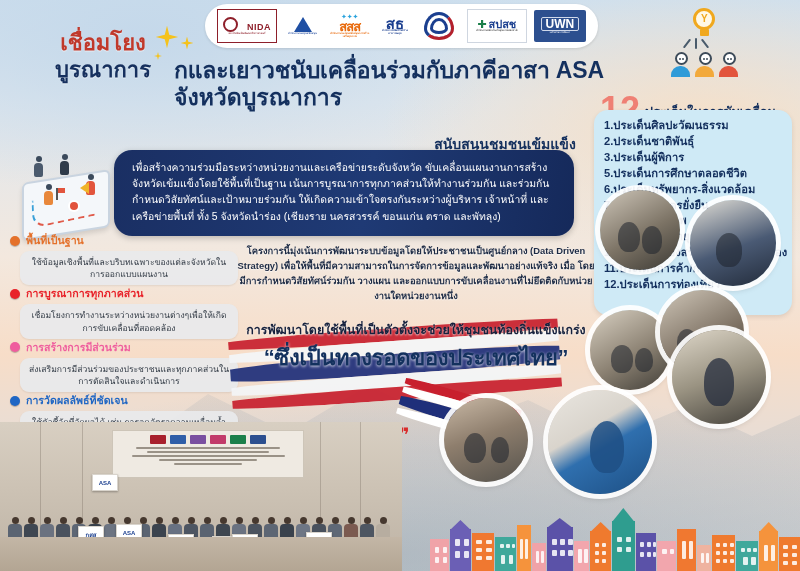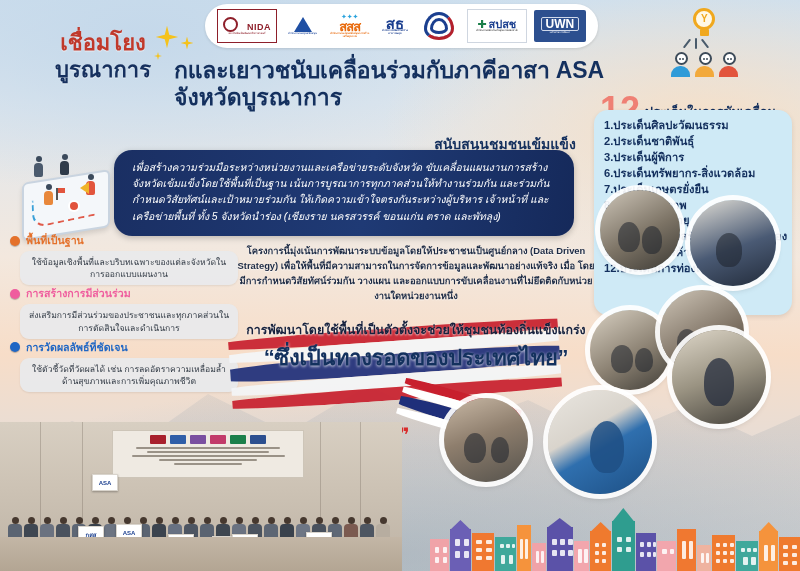--- a/index.html
+++ b/index.html
@@ -113,21 +113,21 @@
   .pts-card{position:absolute;left:594px;top:110px;width:198px;height:205px;
     background:#cfeaf6;border-radius:14px;box-shadow:0 2px 5px rgba(0,0,0,.10);
     padding:8px 8px 8px 10px;box-sizing:border-box;}
   .pts-card li{list-style:none;font-size:11.2px;font-weight:bold;color:#14305e;line-height:1.42;white-space:nowrap;}
   .pts-card ul{margin:0;padding:0;}
 
   
   .intro{position:absolute;left:114px;top:150px;width:460px;
     background:linear-gradient(100deg,#1a2f63 0%,#1f3a75 55%,#15295a 100%);
     color:#fff;border-radius:18px;padding:10px 18px 11px;box-sizing:border-box;
-    font-size:10.4px;line-height:1.56;box-shadow:0 2px 6px rgba(0,0,0,.22);font-style:italic;}
+    font-size:10.4px;line-height:1.56;box-shadow:0 2px 6px rgba(0,0,0,.22);}
 
   
   .mapill{position:absolute;left:8px;top:152px;width:118px;height:88px;}
   .mapill .tab{position:absolute;left:14px;top:24px;width:84px;height:54px;background:#f4f7fa;
     border:2px solid #c9d4e0;border-radius:6px;transform:skewY(-9deg);box-shadow:0 3px 5px rgba(0,0,0,.12);}
   .mapill .path{position:absolute;left:24px;top:42px;width:62px;height:26px;
     border-bottom:2px dashed #e05b4a;border-left:2px dashed #3aa0d8;transform:skewY(-9deg) rotate(-3deg);border-radius:0 0 0 14px;}
   .fig{position:absolute;width:9px;}
   .fig .h{width:6px;height:6px;border-radius:50%;margin:0 auto;background:#3b4a5c;}
   .fig .b{width:9px;height:14px;border-radius:4px 4px 2px 2px;margin-top:1px;}
@@ -325,20 +325,21 @@
 
   <div class="pts-head">
     <span class="num">12</span>
     <span class="lbl">ประเด็นในการขับเคลื่อน</span>
   </div>
   <div class="pts-card">
     <ul>
       <li>1.ประเด็นศิลปะวัฒนธรรม</li>
       <li>2.ประเด็นชาติพันธุ์</li>
       <li>3.ประเด็นผู้พิการ</li>
+      <li>5.ประเด็นการศึกษาตลอดชีวิต</li>
       <li>6.ประเด็นทรัพยากร-สิ่งแวดล้อม</li>
       <li>7.ประเด็นเกษตรยั่งยืน</li>
       <li>8.ประเด็นสุขภาพ</li>
       <li>9.ประเด็นผู้สูงอายุ</li>
       <li>10.ประเด็นเมืองสร้างสรรค์และผังเมือง</li>
       <li>11.ประเด็นการค้า/การลงทุน</li>
       <li>12.ประเด็นการท่องเที่ยว</li>
     </ul>
   </div>
 
@@ -368,20 +369,27 @@
     <div class="arrow"></div>
   </div>
 
   <div class="bullets">
     <div class="bl c1">
       <div class="hd">
           <span class="dot"></span>
         <span class="ttl">พื้นที่เป็นฐาน</span>
         </div>
       <div class="bx">ใช้ข้อมูลเชิงพื้นที่และบริบทเฉพาะของแต่ละจังหวัดในการออกแบบแผนงาน</div>
+    </div>
+    <div class="bl c2">
+      <div class="hd">
+          <span class="dot"></span>
+        <span class="ttl">การบูรณาการทุกภาคส่วน</span>
+        </div>
+      <div class="bx">เชื่อมโยงการทำงานระหว่างหน่วยงานต่างๆเพื่อให้เกิดการขับเคลื่อนที่สอดคล้อง</div>
     </div>
     <div class="bl c3">
       <div class="hd">
           <span class="dot"></span>
         <span class="ttl">การสร้างการมีส่วนร่วม</span>
         </div>
       <div class="bx">ส่งเสริมการมีส่วนร่วมของประชาชนและทุกภาคส่วนในการตัดสินใจและดำเนินการ</div>
     </div>
     <div class="bl c4">
       <div class="hd">

